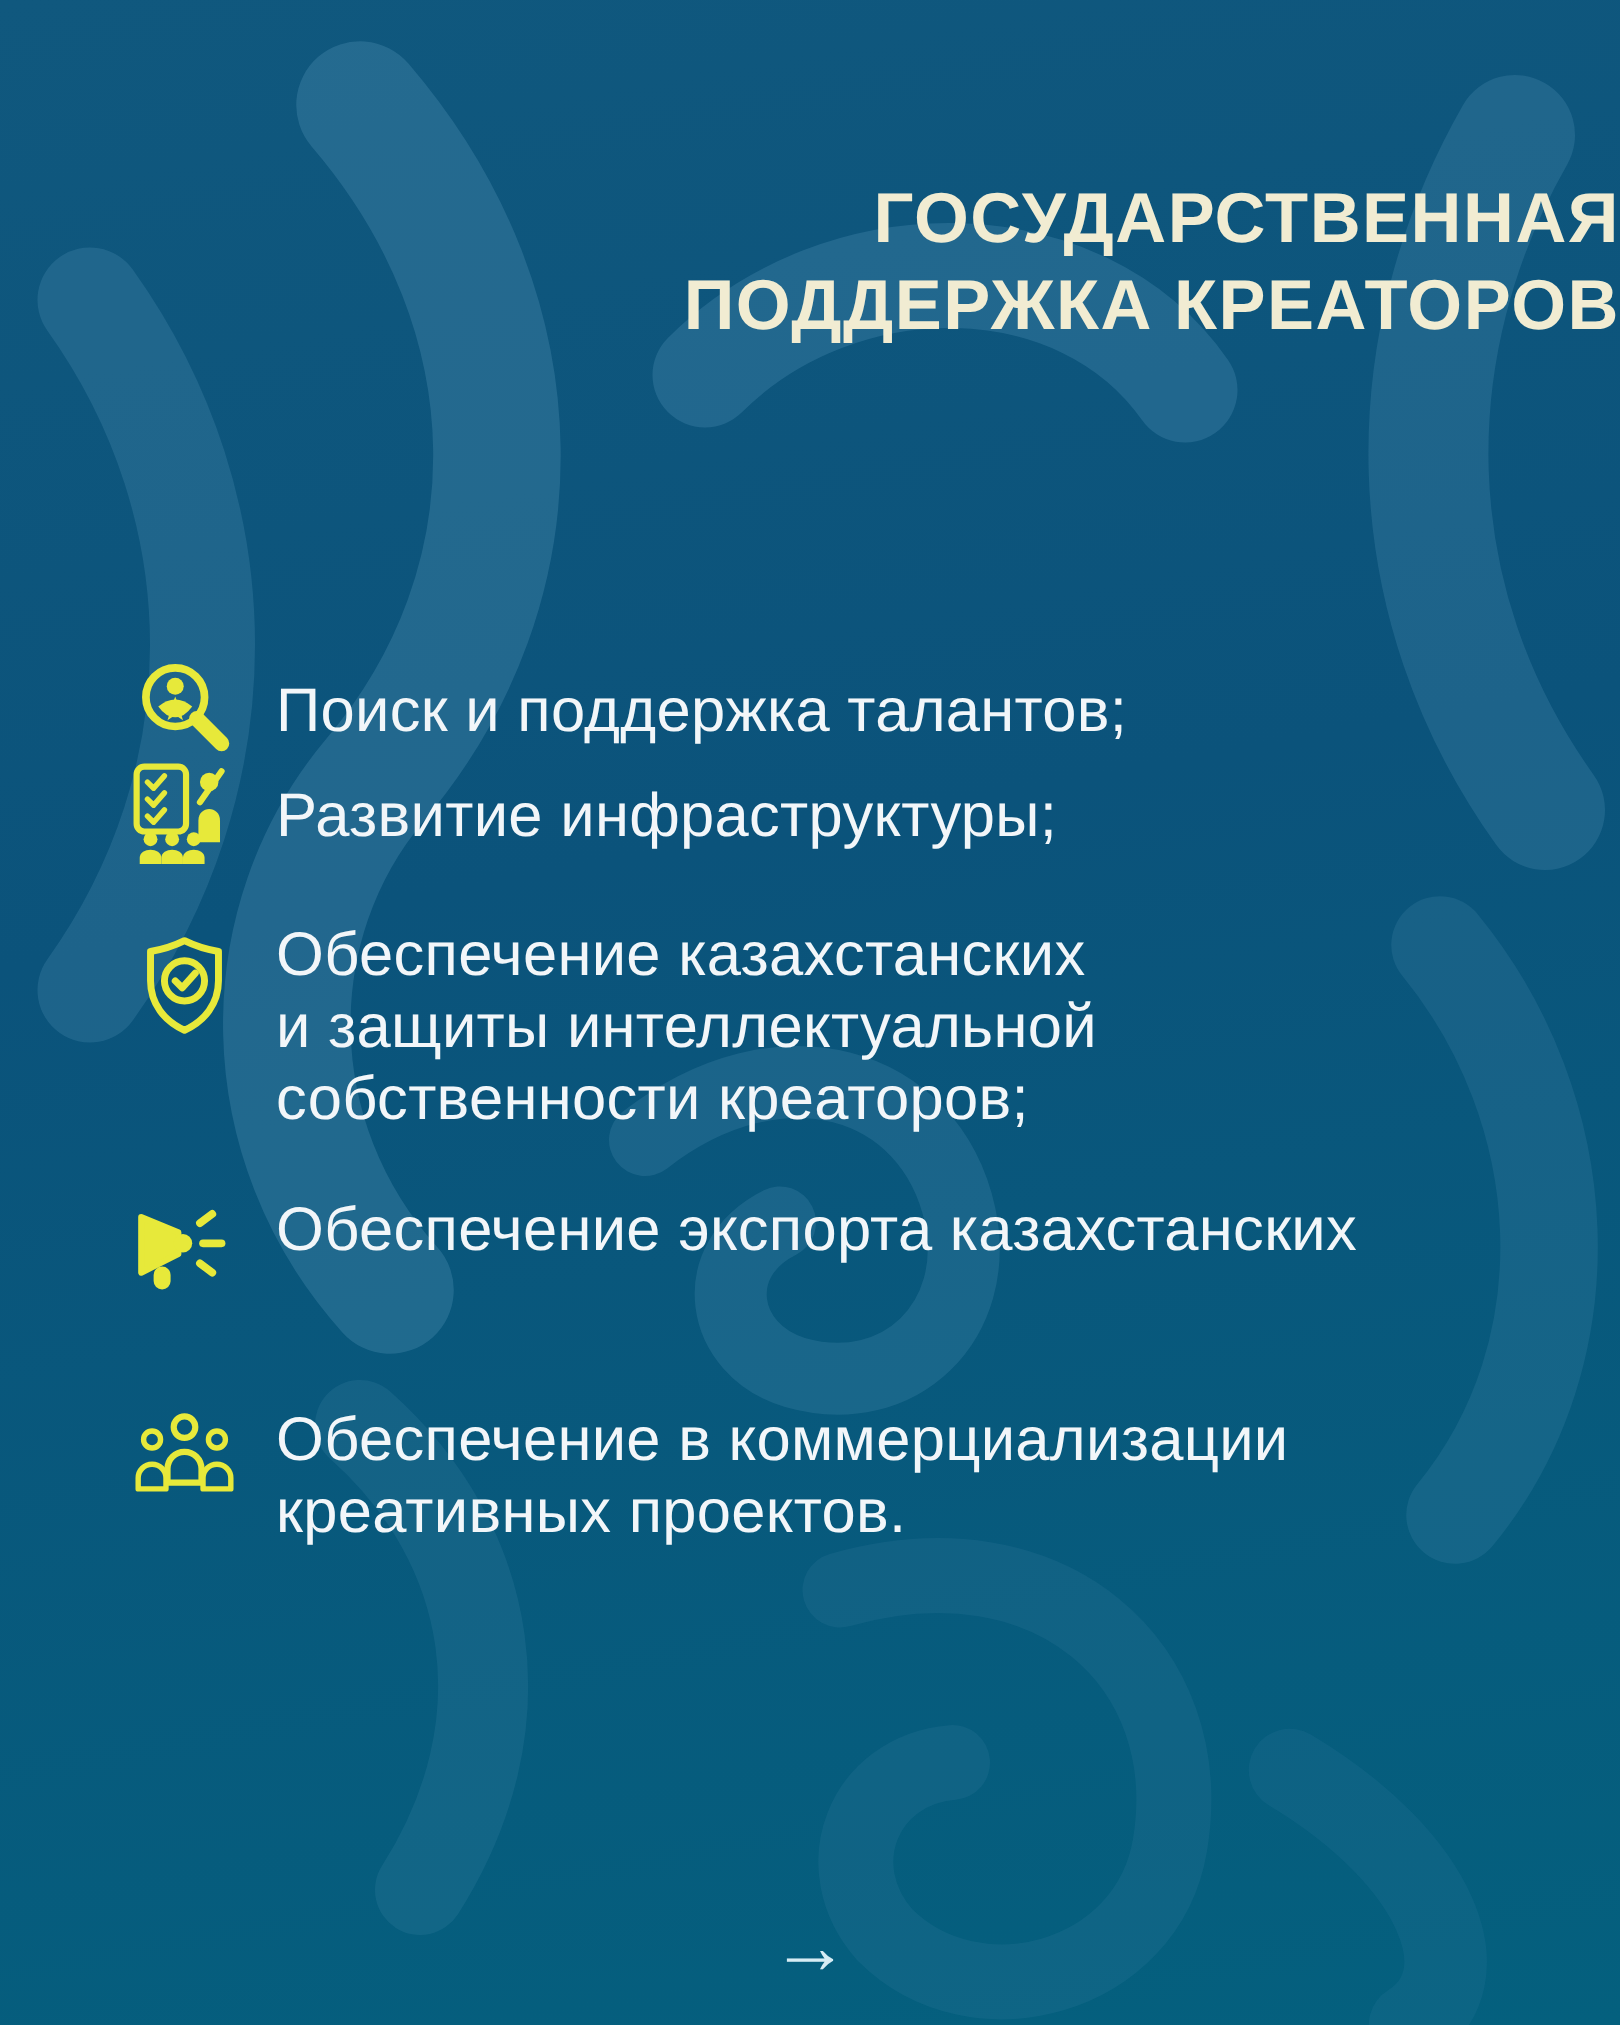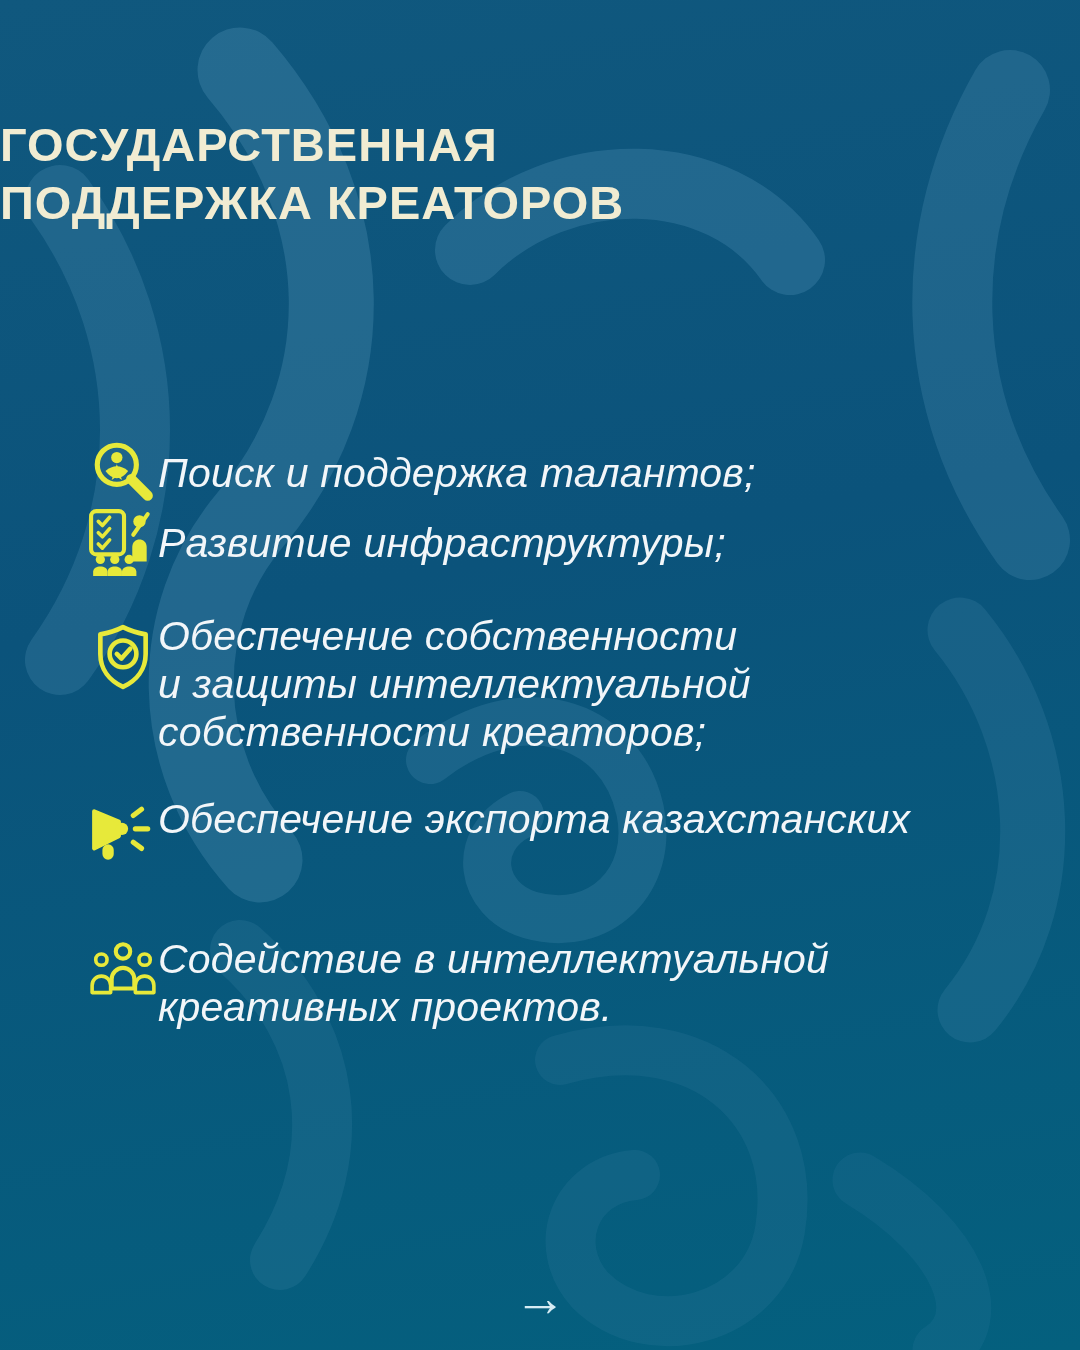--- a/index.html
+++ b/index.html
@@ -14,29 +14,29 @@
   }
   *{margin:0;padding:0;box-sizing:border-box;}
   html,body{width:1080px;}
   body{font-family:"Liberation Sans", sans-serif;}
   .canvas{
     position:relative;width:1080px;height:1350px;overflow:hidden;
     background:linear-gradient(170deg,var(--background-top) 0%,#0b537b 42%,var(--background-bottom) 100%);
   }
   .ornament{position:absolute;inset:0;width:100%;height:100%;}
   .title{
-    position:absolute;top:116px;left:0;right:0;text-align:left;
+    position:absolute;top:116px;left:0;right:0;text-align:right;
     color:var(--title-cream);font-size:47px;font-weight:700;line-height:58px;letter-spacing:1px;
   }
   .subtitle{
     position:absolute;top:312px;left:0;right:0;text-align:center;
     color:var(--subtitle-yellow);font-size:45px;font-weight:700;letter-spacing:.5px;
   }
   .task{
-    position:absolute;left:88px;width:930px;display:flex;align-items:flex-start;font-style:italic;
+    position:absolute;left:88px;width:930px;display:flex;gap:26px;align-items:flex-start;
   }
   .task .icon{flex:0 0 70px;width:70px;color:var(--icon-yellow);}
   .task .icon svg{width:70px;height:70px;display:block;}
   .task .text{
     color:var(--body-text);font-size:41px;line-height:48px;letter-spacing:.2px;font-weight:400;
   }
   .task .text span{display:block;}
   .task-1{top:438px;align-items:center;}
   .task-2{top:508px;align-items:center;}
   .task-3{top:612px;} .task-3 .icon{margin-top:10px;}
@@ -112,21 +112,21 @@
 
   <div class="task task-3">
     <span class="icon">
       <svg viewBox="0 0 68 68">
         <path d="M34 5 C42 9 50 11 56 12 V31 C56 46 47 57 34 63 C21 57 12 46 12 31 V12 C18 11 26 9 34 5 Z" fill="none" stroke="currentColor" stroke-width="4.5" stroke-linejoin="round"></path>
         <circle cx="34" cy="31" r="13" fill="none" stroke="currentColor" stroke-width="4.5"></circle>
         <path d="M28 31 l4.5 4.5 8.5 -9.5" fill="none" stroke="currentColor" stroke-width="4.5" stroke-linecap="round" stroke-linejoin="round"></path>
       </svg>
     </span>
     <span class="text">
-      <span>Обеспечение собственности</span>
+      <span>Обеспечение казахстанских</span>
       <span>и защиты интеллектуальной</span>
       <span>собственности креаторов;</span>
     </span>
   </div>
 
   <div class="task task-4">
     <span class="icon">
       <svg viewBox="0 0 68 68">
         <path d="M6 12 L30 22 L30 36 L6 48 Z" fill="currentColor" stroke="currentColor" stroke-width="4" stroke-linejoin="round"></path>
         <circle cx="33" cy="29" r="6" fill="currentColor"></circle>
@@ -146,20 +146,20 @@
       <svg viewBox="0 0 68 68">
         <circle cx="34" cy="14" r="7" fill="none" stroke="currentColor" stroke-width="4"></circle>
         <path d="M23 50 V41 a11 11 0 0 1 22 0 v9 z" fill="none" stroke="currentColor" stroke-width="4" stroke-linejoin="round"></path>
         <circle cx="13" cy="22" r="5.5" fill="none" stroke="currentColor" stroke-width="3.5"></circle>
         <path d="M4 54 V47 a9 9 0 0 1 18 0 v7 z" fill="none" stroke="currentColor" stroke-width="3.5" stroke-linejoin="round"></path>
         <circle cx="55" cy="22" r="5.5" fill="none" stroke="currentColor" stroke-width="3.5"></circle>
         <path d="M46 54 V47 a9 9 0 0 1 18 0 v7 z" fill="none" stroke="currentColor" stroke-width="3.5" stroke-linejoin="round"></path>
       </svg>
     </span>
     <span class="text">
-      <span>Содействие в интеллектуальной</span>
+      <span>Обеспечение в коммерциализации</span>
       <span>креативных проектов.</span>
     </span>
   </div>
 
   <div class="next-arrow">→</div>
 
 </div>
 
 </body></html>

